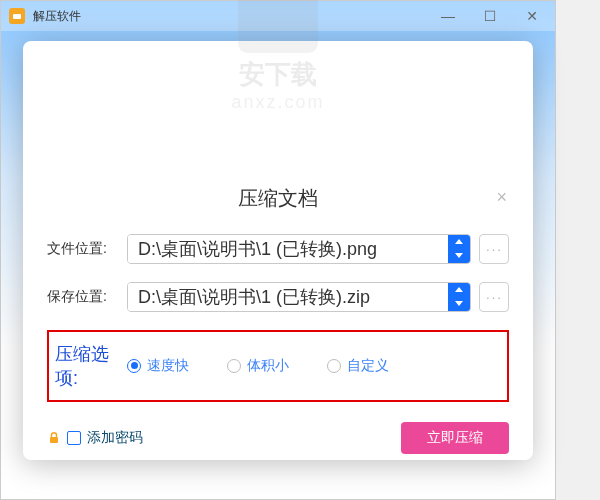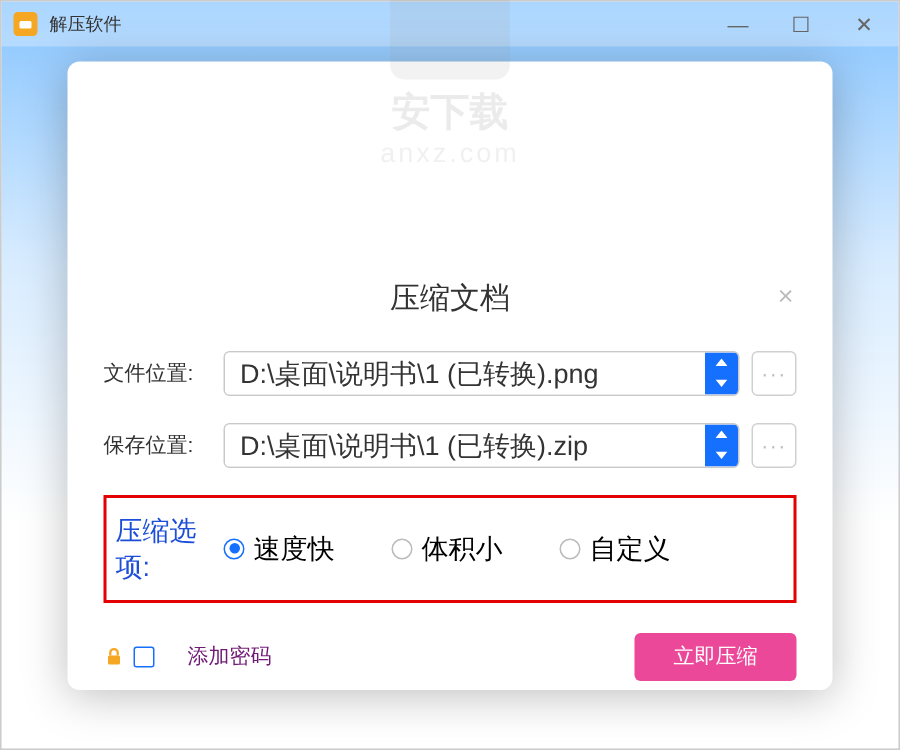--- a/index.html
+++ b/index.html
@@ -5,21 +5,21 @@
 * { box-sizing: border-box; margin: 0; padding: 0; }
 body {
   font-family: "Microsoft YaHei", Arial, sans-serif;
   background: #f0f0f0;
   width: 600px;
   height: 500px;
   overflow: hidden;
   position: relative;
 }
 .app-window {
-  width: 600px;
+  width: 556px;
   height: 500px;
   background: linear-gradient(180deg, #88c5ff 0%, #d8ecff 35%, #ffffff 70%);
   border: 1px solid #ccc;
   position: relative;
 }
 .titlebar {
   height: 30px;
   display: flex;
   align-items: center;
   padding: 0 8px;
@@ -160,22 +160,22 @@
 }
 .radio-group {
   display: flex;
   gap: 38px;
 }
 .radio-item {
   display: flex;
   align-items: center;
   gap: 6px;
   cursor: pointer;
-  font-size: 18px;
-  color: #000000;
+  font-size: 14px;
+  color: #3b82f6;
   text-align: center;
 }
 .radio-circle {
   width: 14px; height: 14px;
   border: 1.5px solid #bbb;
   border-radius: 50%;
   display: flex;
   align-items: center;
   justify-content: center;
 }
@@ -204,21 +204,21 @@
   display: flex;
   align-items: center;
   justify-content: center;
 }
 .checkbox {
   width: 14px; height: 14px;
   border: 1.5px solid #1670ff;
   border-radius: 2px;
   cursor: pointer;
 }
-.pwd-label { font-size: 14px; color: #701a75; cursor: pointer; margin-left: 16px; }
+.pwd-label { font-size: 14px; color: #0c4a6e; cursor: pointer; }
 .primary-btn {
   background: #ec4899;
   color: #fff;
   border: none;
   border-radius: 4px;
   padding: 7px 26px;
   font-size: 14px;
   cursor: pointer;
 }
 

